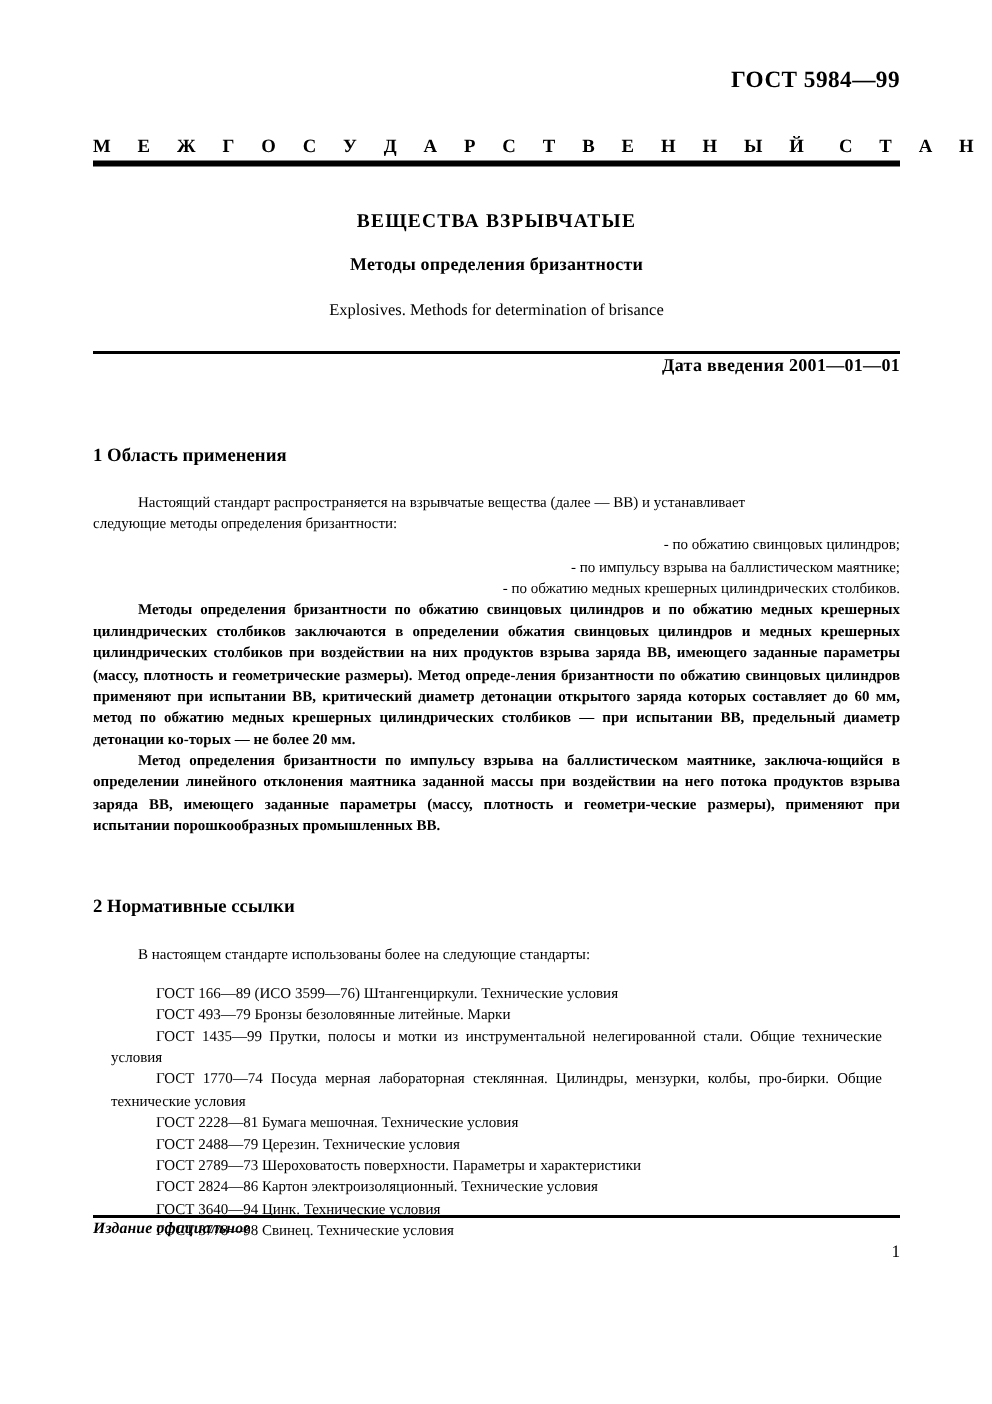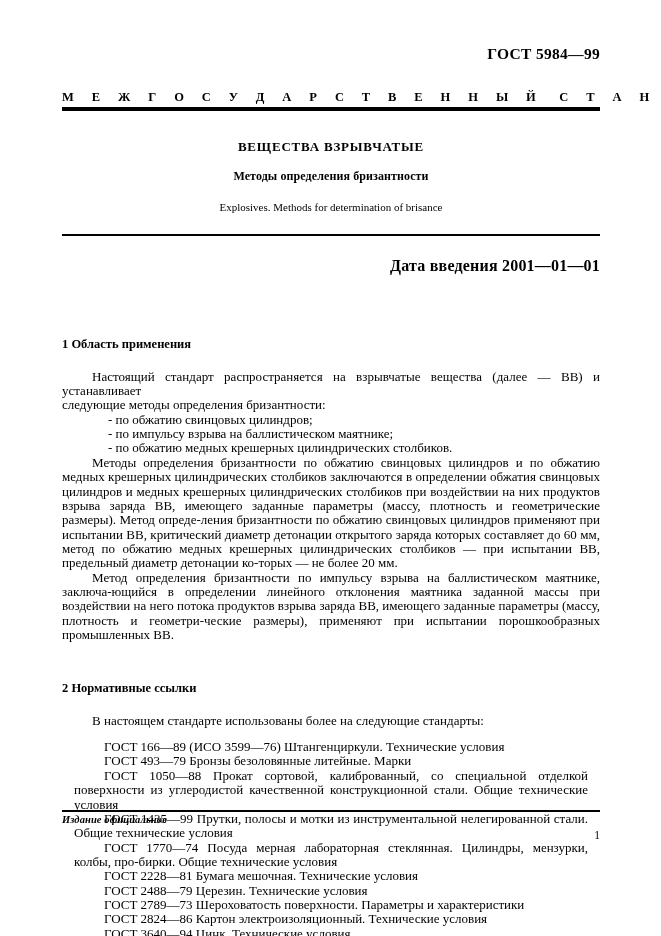--- a/index.html
+++ b/index.html
@@ -84,63 +84,63 @@
     font-weight: normal;
     margin-top: 20px;
     line-height: 1;
   }
   .title-rule-wrap {
     margin-top: 21px;
   }
 
   .intro-date {
     text-align: right;
-    font-size: 16px;
-    font-weight: bold;
-    margin-top: 22px;
+    font-size: 12px;
+    font-weight: bold;
+    margin-top: 1px;
     letter-spacing: 0.2px;
     line-height: 1;
   }
 
   
   .section {
     margin-top: 0;
   }
   .section-heading {
     font-size: 12.5px;
     font-weight: bold;
     line-height: 1;
   }
-  #section-scope .section-heading { margin-top: 64px; }
+  #section-scope .section-heading { margin-top: 48px; }
   #section-refs .section-heading { margin-top: 40px; }
 
   .section-body {
-    font-size: 13px;
+    font-size: 10px;
     line-height: 14.35px;
     text-align: justify;
     text-justify: inter-word;
   }
   .para {
     margin: 0;
     text-indent: 30px;
     hyphens: manual;
   }
   .para.first { margin-top: 19px; }
-  .para.tight { text-indent: 30px; }
+  .para.tight { text-indent: 30px; font-weight: bold; }
   .para.noindent { text-indent: 0; }
 
   .bullet-list {
     list-style: none;
     margin: 0;
     padding: 0;
   }
   .bullet-list li {
     text-indent: 0;
     padding-left: 46px;
-    text-align: left;
+    text-align: right;
   }
 
   .ref-list {
     list-style: none;
     margin: 12px;
     padding: 0;
   }
   .ref-list li {
     text-indent: 30px;
     text-align: justify;
@@ -227,21 +227,20 @@
 
     <div class="section" id="section-refs">
       <div class="section-heading">2  Нормативные ссылки</div>
 
       <div class="section-body">
         <p class="para first noindent" style="text-indent:30px;">В настоящем стандарте использованы более на следующие стандарты:</p>
 
         <ul class="ref-list">
           <li>ГОСТ 166—89  (ИСО 3599—76) Штангенциркули. Технические условия</li>
           <li>ГОСТ 493—79  Бронзы безоловянные литейные. Марки</li>
-          <li>ГОСТ 1050—88  Прокат сортовой, калиброванный, со специальной отделкой поверхности из углеродистой качественной конструкционной стали. Общие технические условия</li>
           <li>ГОСТ 1435—99  Прутки, полосы и мотки из инструментальной нелегированной стали. Общие технические условия</li>
           <li>ГОСТ 1770—74  Посуда мерная лабораторная стеклянная. Цилиндры, мензурки, колбы, про-бирки. Общие технические условия</li>
           <li>ГОСТ 2228—81  Бумага мешочная. Технические условия</li>
           <li>ГОСТ 2488—79  Церезин. Технические условия</li>
           <li>ГОСТ 2789—73  Шероховатость поверхности. Параметры и характеристики</li>
           <li>ГОСТ 2824—86  Картон электроизоляционный. Технические условия</li>
           <li>ГОСТ 3640—94  Цинк. Технические условия</li>
           <li>ГОСТ 3778—98  Свинец. Технические условия</li>
         </ul>
       </div>

